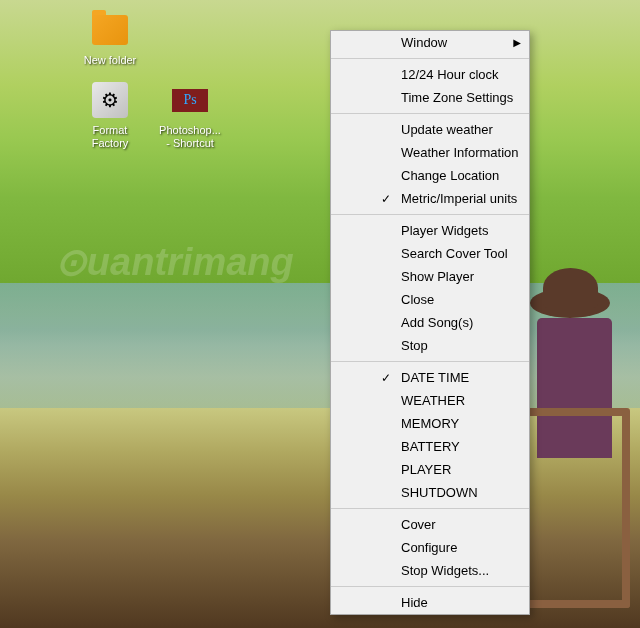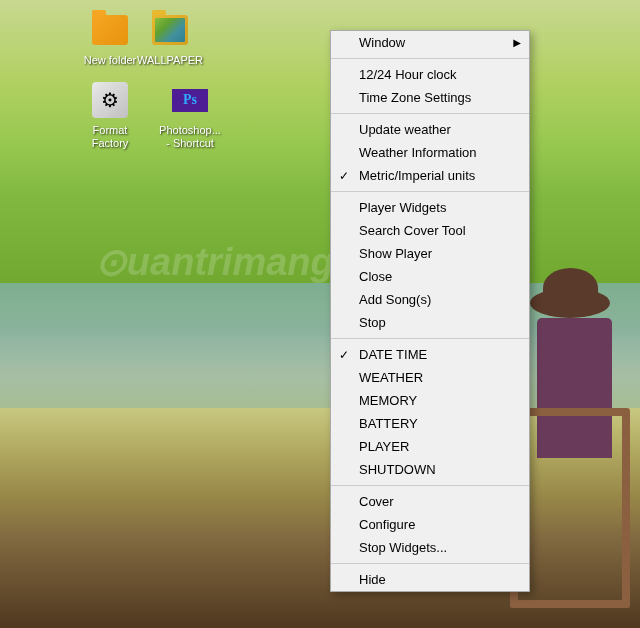--- a/index.html
+++ b/index.html
@@ -43,21 +43,20 @@
     .watermark {
       position: absolute;
       top: 240px;
       left: 60px;
       font-size: 40px;
       font-weight: bold;
       color: rgba(255,255,255,0.15);
       font-style: italic;
       white-space: nowrap;
       user-select: none;
-      margin-left: 40px;
     }
 
     
     .desktop-icons {
       position: absolute;
       top: 10px;
       left: 80px;
       display: flex;
     }
 
@@ -109,20 +108,21 @@
     }
 
     .menu-item {
       padding: 4px 20px 4px 28px;
       cursor: pointer;
       position: relative;
       color: #000;
       display: flex;
       align-items: center;
       white-space: nowrap;
+      margin-left: 42px;
     }
 
     .menu-item.checked::before {
       content: '✓';
       position: absolute;
       left: 8px;
       font-size: 12px;
       color: #000;
     }
 
@@ -154,26 +154,26 @@
       left: 0;
       width: 14px;
       height: 5px;
       background: #f5a623;
       border-radius: 2px 2px 0 0;
     }
 
     .ps-icon {
       width: 36px;
       height: 23px;
-      background: #4c1d95;
+      background: #7f1d1d;
       display: flex;
       align-items: center;
       justify-content: center;
       font-size: 14px;
-      font-weight: bold;
+      font-weight: normal;
       color: #31a8ff;
       font-family: serif;
     }
   </style>
 </head>
 <body>
 
 <div id="desktop-bg">
 
   <div style="position:absolute;top:0;left:0;width:100%;height:45%;background:linear-gradient(180deg,#c8d890 0%,#b0d060 30%,#98c850 50%,#80b840 70%,#70a830 100%);"></div>
@@ -185,29 +185,20 @@
 
 <div class="watermark" style="position:absolute;top:240px;left:55px;font-size:38px;font-weight:bold;color:rgba(255,255,255,0.18);font-style:italic;">⊙uantrimang</div>
 
 <div class="desktop-icons">
   <div class="desktop-icon">
     <div class="icon-img">
       <div class="small-folder"></div>
     </div>
     <span class="icon-label">New folder</span>
   </div>
-  <div class="desktop-icon">
-    <div class="icon-img">
-      <div style="width:36px;height:30px;background:linear-gradient(135deg,#e8b830,#d4a020);border-radius:0 3px 3px 3px;position:relative;">
-        <div style="position:absolute;top:-5px;left:0;width:14px;height:5px;background:#e8b830;border-radius:2px 2px 0 0;"></div>
-        <div style="position:absolute;inset:3px;background:linear-gradient(135deg,#88c040,#60a030,#4090a0,#308090);border-radius:1px;overflow:hidden;"></div>
-      </div>
-    </div>
-    <span class="icon-label">WALLPAPER</span>
-  </div>
 </div>
 
 <div class="desktop-icons-row2">
   <div class="desktop-icon">
     <div class="icon-img">
       <div style="width:36px;height:36px;background:linear-gradient(135deg,#e8e8e8,#c0c0c0);border-radius:4px;display:flex;align-items:center;justify-content:center;font-size:20px;">⚙</div>
     </div>
     <span class="icon-label">Format Factory</span>
   </div>
   <div class="desktop-icon">
@@ -246,20 +237,23 @@
     <span>Time Zone Settings</span>
   </div>
   <div class="menu-separator"></div>
 
   <div class="menu-item">
     <span>Update weather</span>
   </div>
   <div class="menu-item">
     <span>Weather Information</span>
   </div>
+  <div class="menu-item">
+    <span>Change Location</span>
+  </div>
   <div class="menu-item checked">
     <span>Metric/Imperial units</span>
   </div>
   <div class="menu-separator"></div>
 
   <div class="menu-item">
     <span>Player Widgets</span>
   </div>
   <div class="menu-item">
     <span>Search Cover Tool</span>

